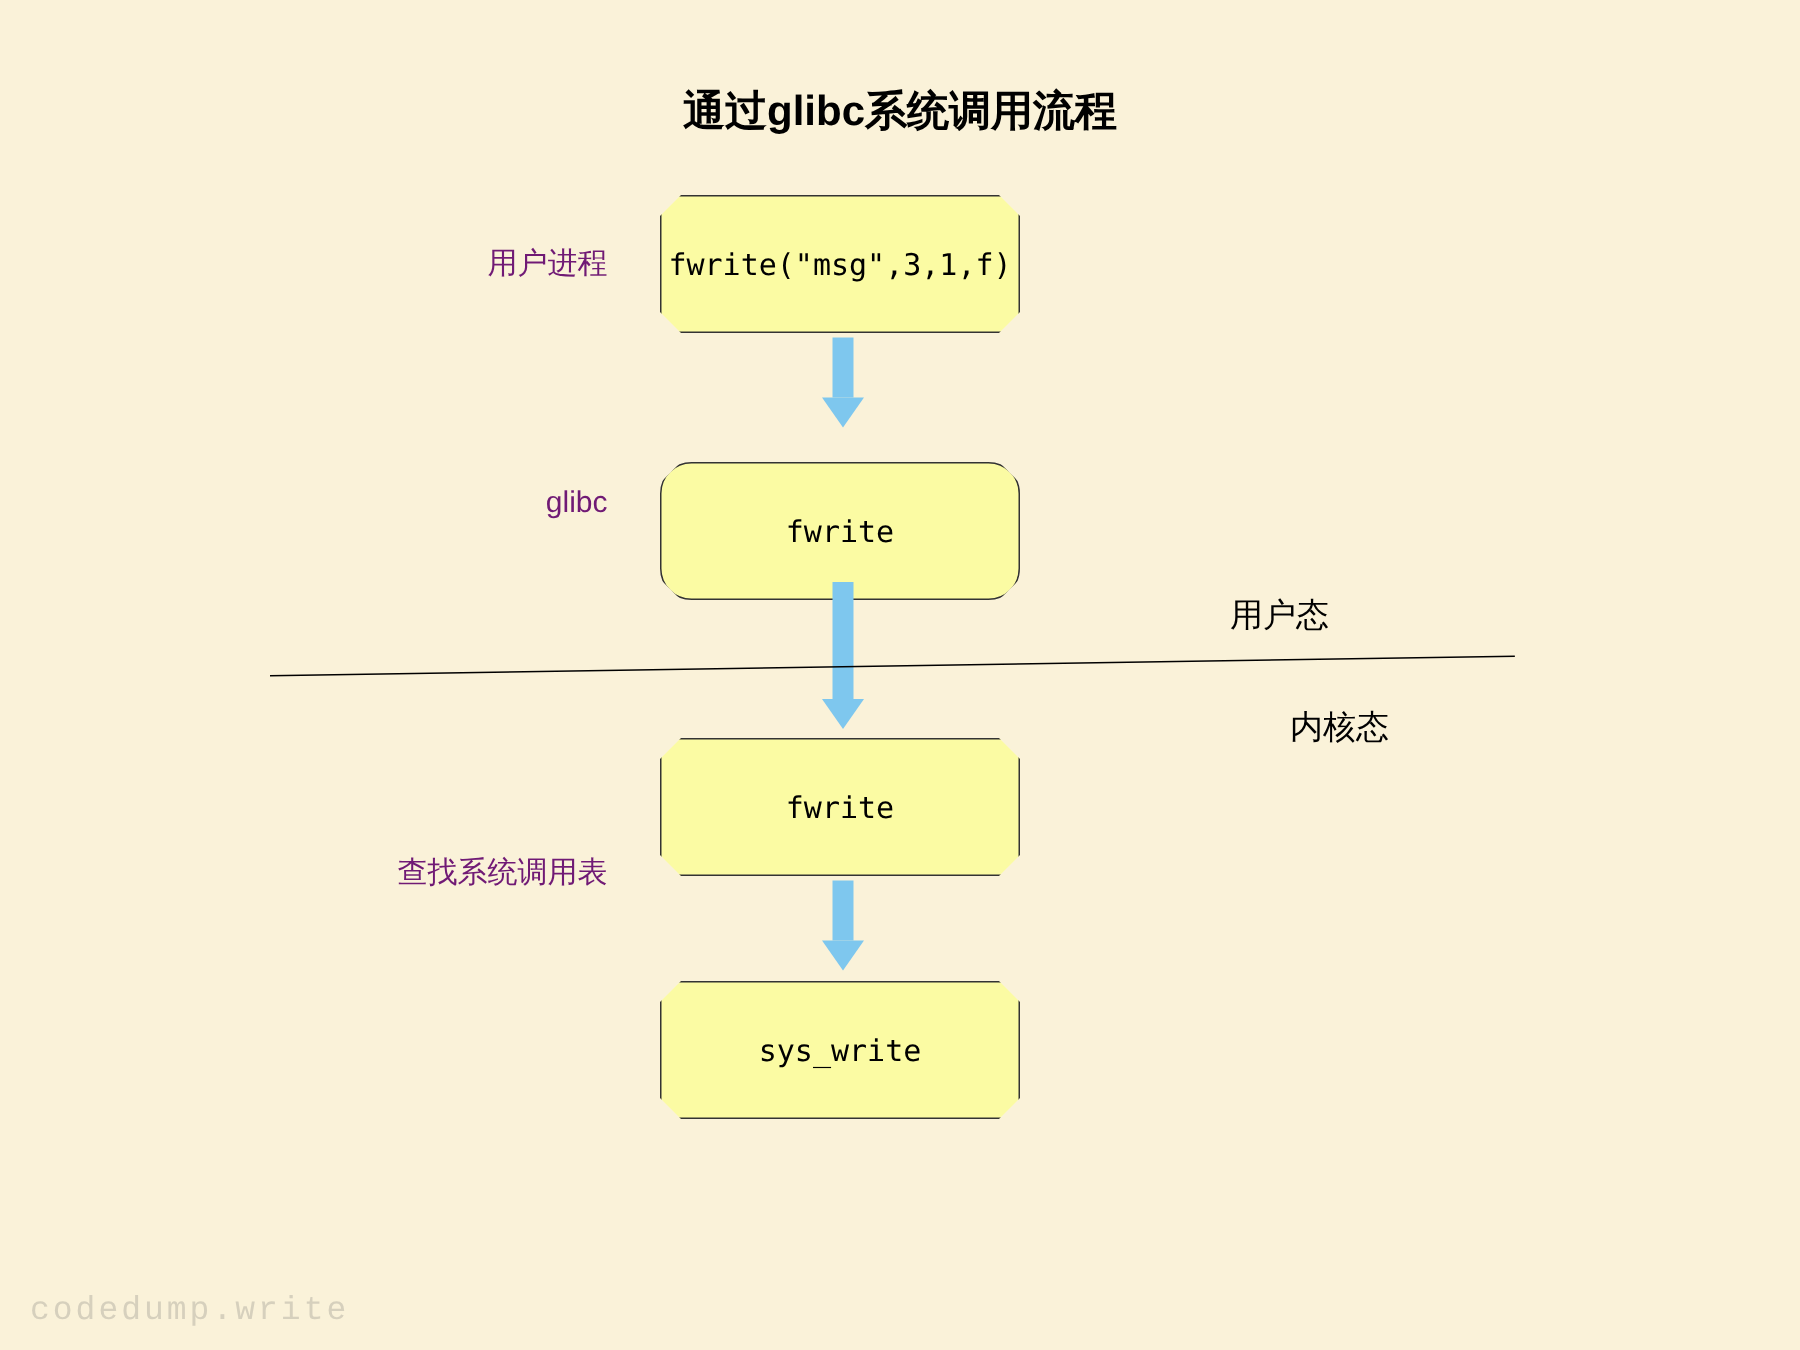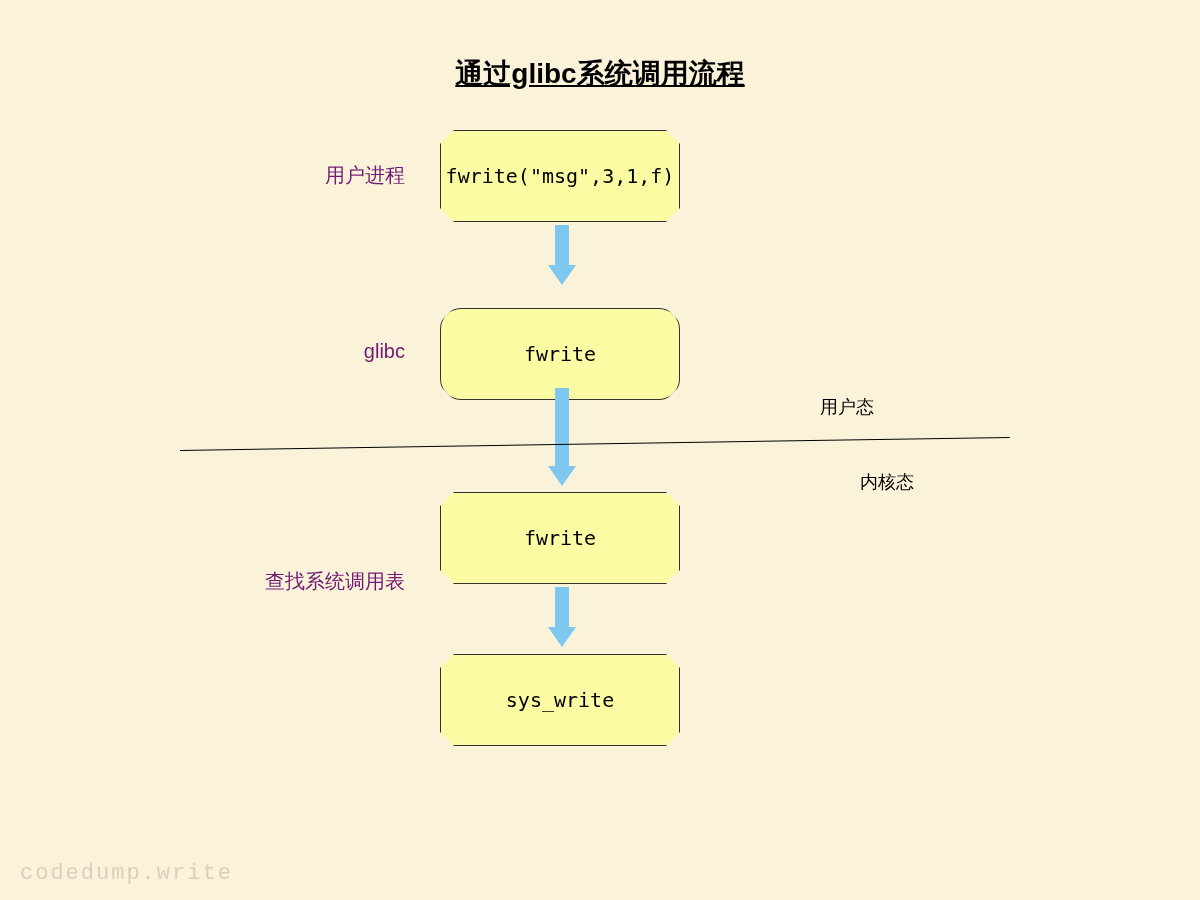--- a/index.html
+++ b/index.html
@@ -12,21 +12,20 @@
   }
   .canvas { position: relative; width: 1200px; height: 900px; }
 
   .title {
     position: absolute;
     top: 55px; left: 0; right: 0;
     text-align: center;
     font-size: 28px;
     font-weight: 600;
     color: #000;
-    text-decoration: underline;
   }
 
   .node {
     position: absolute;
     width: 240px; height: 92px;
     background: #fbfba3;
     border: 1px solid #333;
     display: flex;
     align-items: center;
     justify-content: center;
@@ -46,21 +45,21 @@
   .node-label {
     position: absolute;
     font-size: 20px;
     color: #701a75;
     text-align: right;
     width: 180px;
   }
 
   .mode-label {
     position: absolute;
-    font-size: 18px;
+    font-size: 22px;
     color: #000;
   }
 
   .arrow {
     position: absolute;
     width: 20px;
     display: flex; flex-direction: column; align-items: center;
   }
   .arrow .shaft {
     width: 14px;
@@ -103,21 +102,21 @@
   <div class="node-label" style="left:225px; top:162px;">用户进程</div>
 
   <div class="arrow" style="left:552px; top:225px;">
     <div class="shaft" style="height:40px;"></div>
     <div class="head"></div>
   </div>
 
   <div class="node" style="left:440px; top:308px;border-radius:21px;">
     <span>fwrite</span>
   </div>
-  <div class="node-label" style="left:225px; top:340px;">glibc</div>
+  <div class="node-label" style="left:225px; top:324px;">glibc</div>
 
   <div class="arrow" style="left:552px; top:388px;">
     <div class="shaft" style="height:78px;"></div>
     <div class="head"></div>
   </div>
 
   <div class="divider" style="left:180px; top:450px; width:830px; transform: rotate(-0.9deg);"></div>
 
   <div class="mode-label" style="left:820px; top:395px;">用户态</div>
   <div class="mode-label" style="left:860px; top:470px;">内核态</div>

